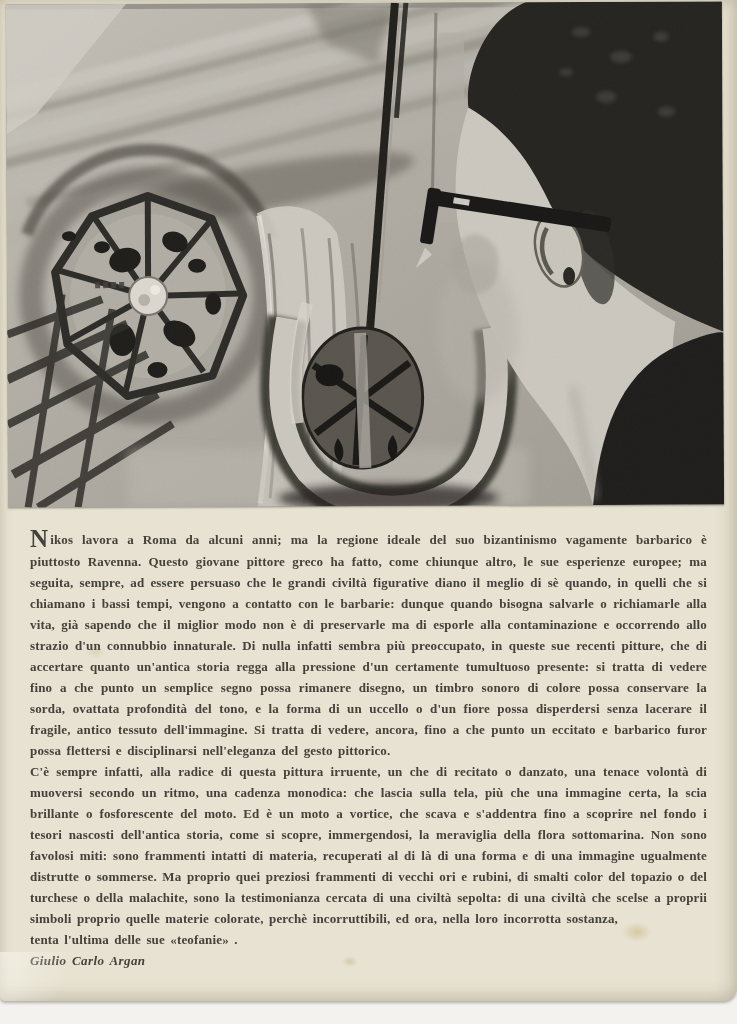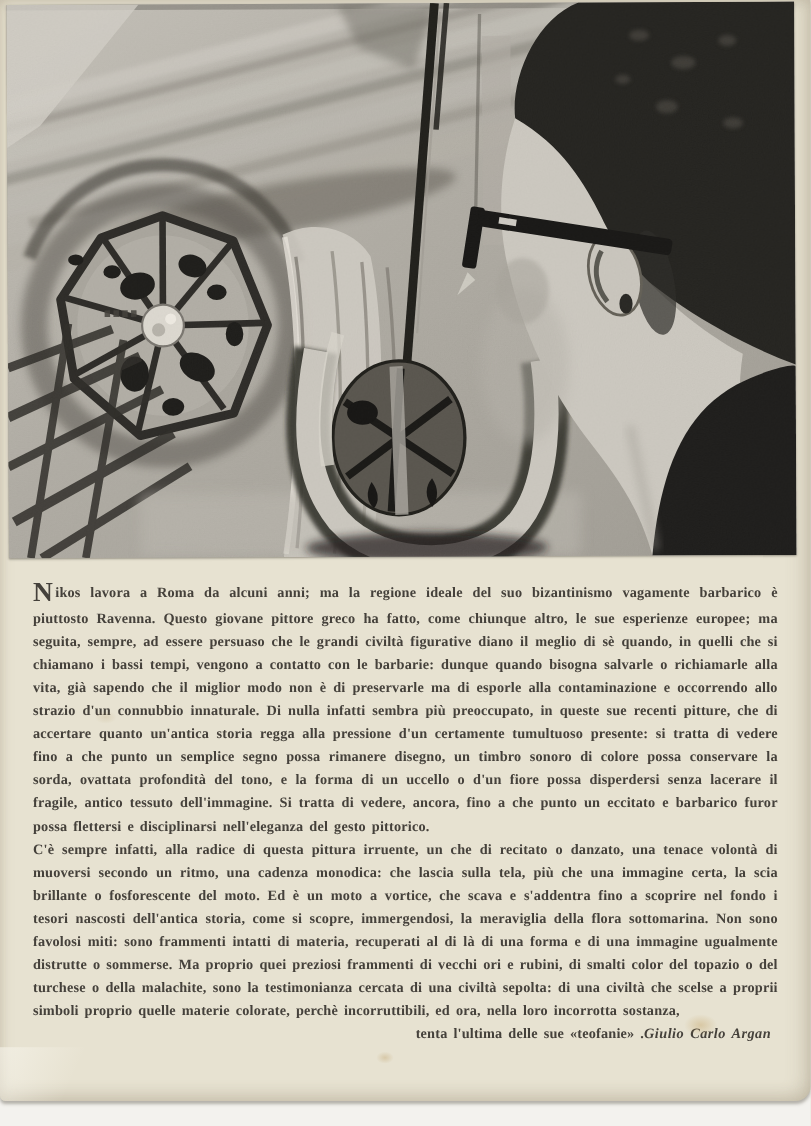--- a/index.html
+++ b/index.html
@@ -27,21 +27,21 @@
   }
   .photo svg{display:block;width:716px;height:503px;}
   .essay{
     position:absolute;left:30px;top:526px;width:677px;
     color:#45413b;
     font-size:13px;line-height:21px;font-weight:700;
     word-spacing:2px;letter-spacing:.15px;
   }
   .para{margin:0;text-align:justify;}
   .initial{font-size:25px;line-height:1;vertical-align:-3px;margin-right:2px;font-weight:700;}
-  .closing-row{display:flex;justify-content:flex-end;align-items:baseline;}
+  .closing-row{display:flex;justify-content:flex-start;align-items:baseline;flex-direction:column;}
   .signature{font-style:italic;font-weight:700;letter-spacing:.4px;padding-right:6px;}
   .stain{position:absolute;border-radius:50%;pointer-events:none;}
   .s1{left:622px;top:922px;width:30px;height:20px;
       background:radial-gradient(closest-side,rgba(185,145,70,.32),rgba(185,145,70,0));}
   .s2{left:342px;top:956px;width:16px;height:11px;
       background:radial-gradient(closest-side,rgba(175,135,65,.28),rgba(175,135,65,0));}
   .s3{left:86px;top:646px;width:20px;height:12px;
       background:radial-gradient(closest-side,rgba(170,140,80,.18),rgba(170,140,80,0));}
   .corner-lift{
     position:absolute;left:0;top:952px;width:110px;height:49px;

